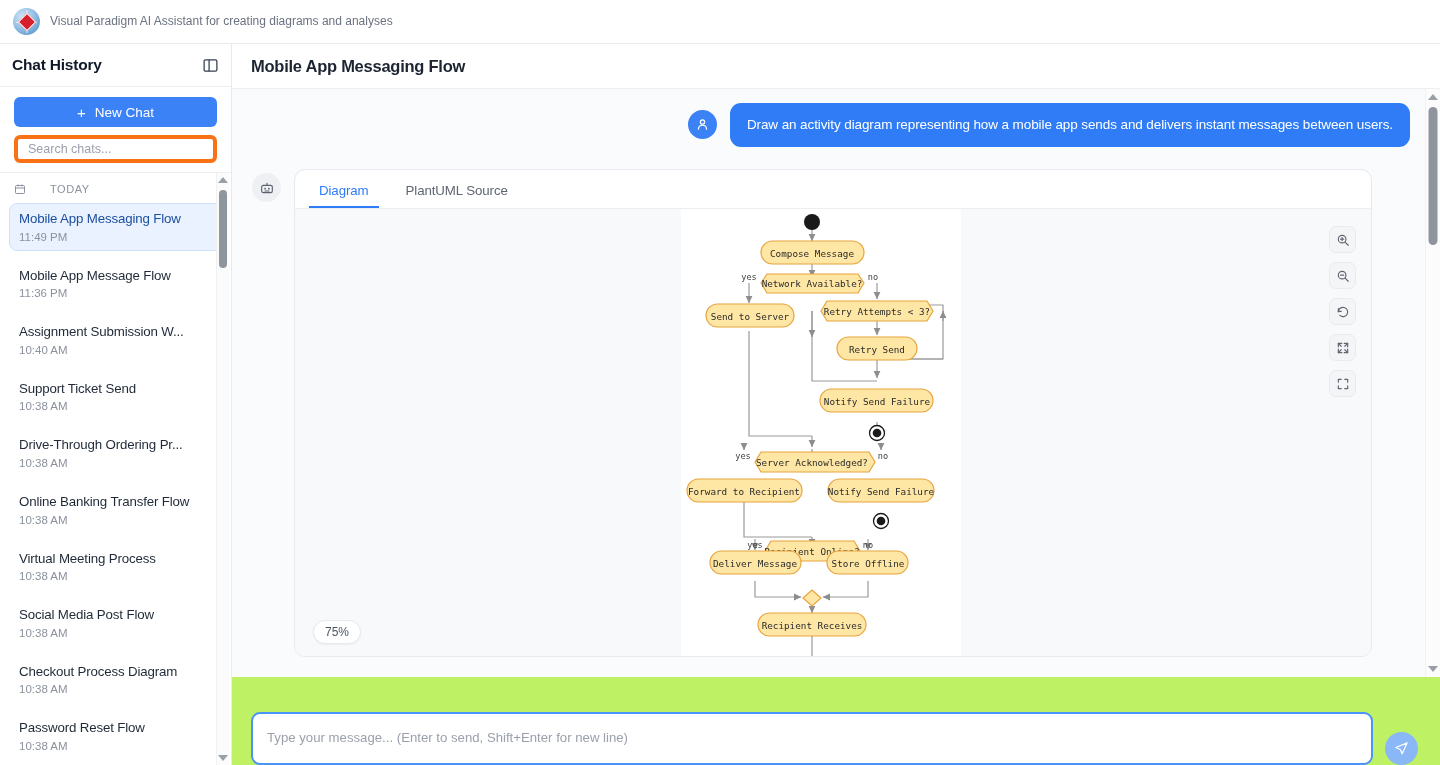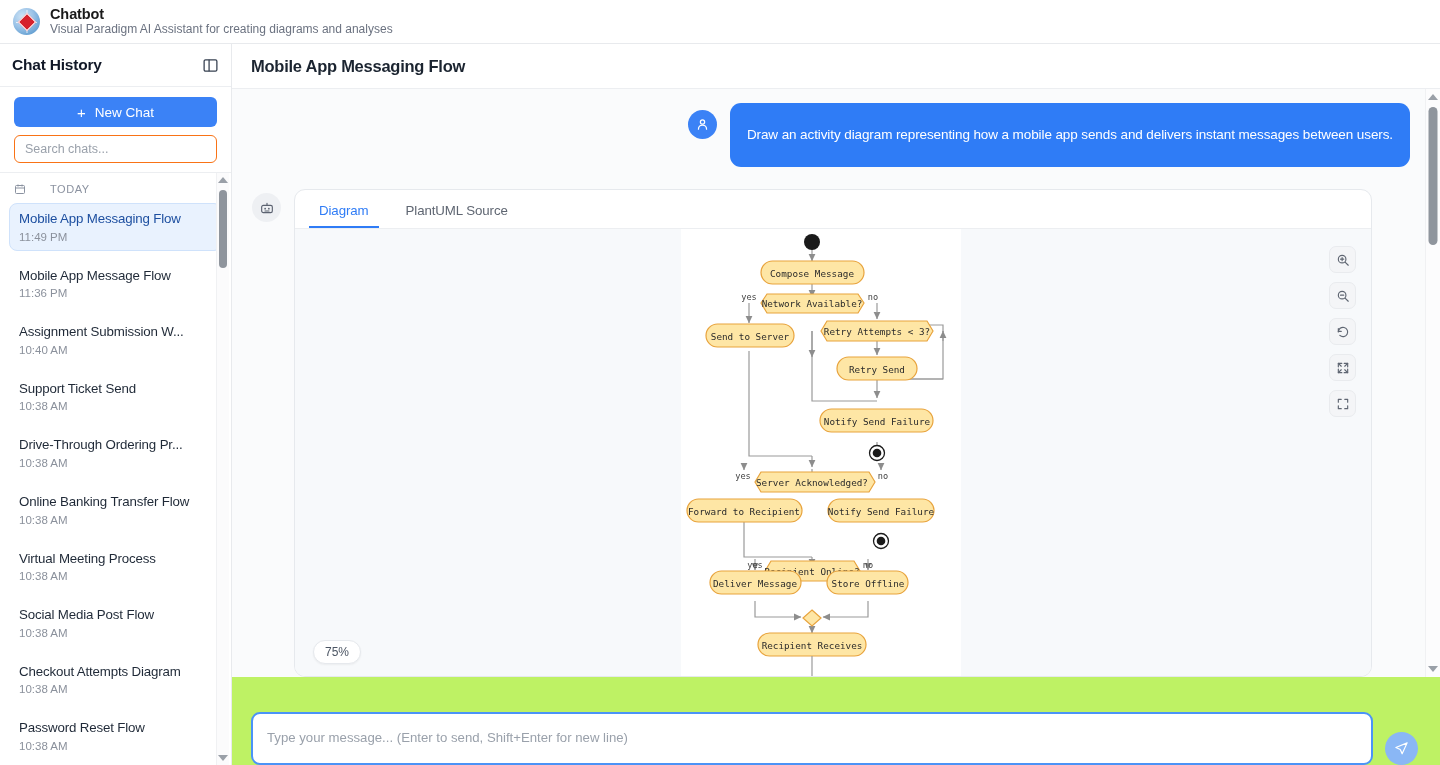--- a/index.html
+++ b/index.html
@@ -76,21 +76,21 @@
 
   .sb-actions { padding: 10px 14px 0 14px; flex: none; }
   .new-chat {
     width: 100%; height: 30px; background: #3b82f6; color: #fff;
     border: none; border-radius: 6px; font-size: 13.5px; font-family: inherit;
     display: flex; align-items: center; justify-content: center; gap: 9px; cursor: pointer;
   }
   .new-chat .plus { font-size: 15px; font-weight: 400; line-height: 1; }
   .search-wrap { padding: 8px 14px 9px 14px; flex: none; }
   .search-input {
-    width: 100%; height: 28px; border: 1px solid #f97316; border-radius: 6px;
+    width: 100%; height: 28px; border: 4px solid #f97316; border-radius: 6px;
     padding: 0 10px; font-size: 12.5px; font-family: inherit; color: #374151;
     outline: none; background: #fff;
   }
   .search-input::placeholder { color: #9aa1ab; }
 
   .sb-scroll-area { position: relative; flex: 1; border-top: 1px solid #eceef1; overflow: hidden; }
   .sb-group-label {
     display: flex; align-items: center; gap: 24px;
     padding: 10px 0 8px 14px; font-size: 11px; color: #8b92a0;
     letter-spacing: .55px;
@@ -136,21 +136,21 @@
   }
   .chat-inner { padding: 14px 30px 0 20px; }
 
   .user-row { display: flex; align-items: flex-start; gap: 13px; justify-content: flex-end; margin-bottom: 22px; }
   .user-avatar {
     width: 29px; height: 29px; border-radius: 50%; background: #3b82f6; flex: none;
     display: flex; align-items: center; justify-content: center; margin-top: 7px;
   }
   .user-bubble {
     background: #2f7cf6; color: #fff; border-radius: 11px;
-    padding: 23px 17px; font-size: 13.5px; line-height: 1.35;
+    padding: 13px 17px; font-size: 13.5px; line-height: 1.35;
     max-width: 700px; letter-spacing: -.1px;
   }
 
   .bot-row { display: flex; align-items: flex-start; gap: 13px; }
   .bot-avatar {
     width: 29px; height: 29px; border-radius: 50%; background: #eef0f3; flex: none;
     display: flex; align-items: center; justify-content: center; margin-top: 4px;
     color: #5b6270;
   }
   .bot-card {
@@ -223,21 +223,20 @@
 <body>
 
 <div class="topbar">
   <div class="brand">
     <div class="vp-logo">
       <div class="meridian"></div>
         <div class="meridian2"></div>
         <div class="diamond"></div>
     </div>
     <div class="brand-txt">
-      <div class="brand-title">Chatbot</div>
       <div class="brand-sub">Visual Paradigm AI Assistant for creating diagrams and analyses</div>
     </div>
   </div>
 </div>
 
 <div class="sidebar">
   <div class="sb-header">
     <div class="sb-title">Chat History</div>
     <div class="sb-collapse">
       <svg width="17" height="17" viewBox="0 0 24 24" fill="none" stroke="currentColor" stroke-width="1.8">
@@ -295,21 +294,21 @@
         </div>
         <div class="chat-item">
           <div class="chat-item-title">Virtual Meeting Process</div>
           <div class="chat-item-time">10:38 AM</div>
         </div>
         <div class="chat-item">
           <div class="chat-item-title">Social Media Post Flow</div>
           <div class="chat-item-time">10:38 AM</div>
         </div>
         <div class="chat-item">
-          <div class="chat-item-title">Checkout Attempts Diagram</div>
+          <div class="chat-item-title">Checkout Process Diagram</div>
           <div class="chat-item-time">10:38 AM</div>
         </div>
         <div class="chat-item">
           <div class="chat-item-title">Password Reset Flow</div>
           <div class="chat-item-time">10:38 AM</div>
         </div>
       </div>
 
     <div class="sb-scrollbar">
       <div class="sb-arrow-up"></div>

